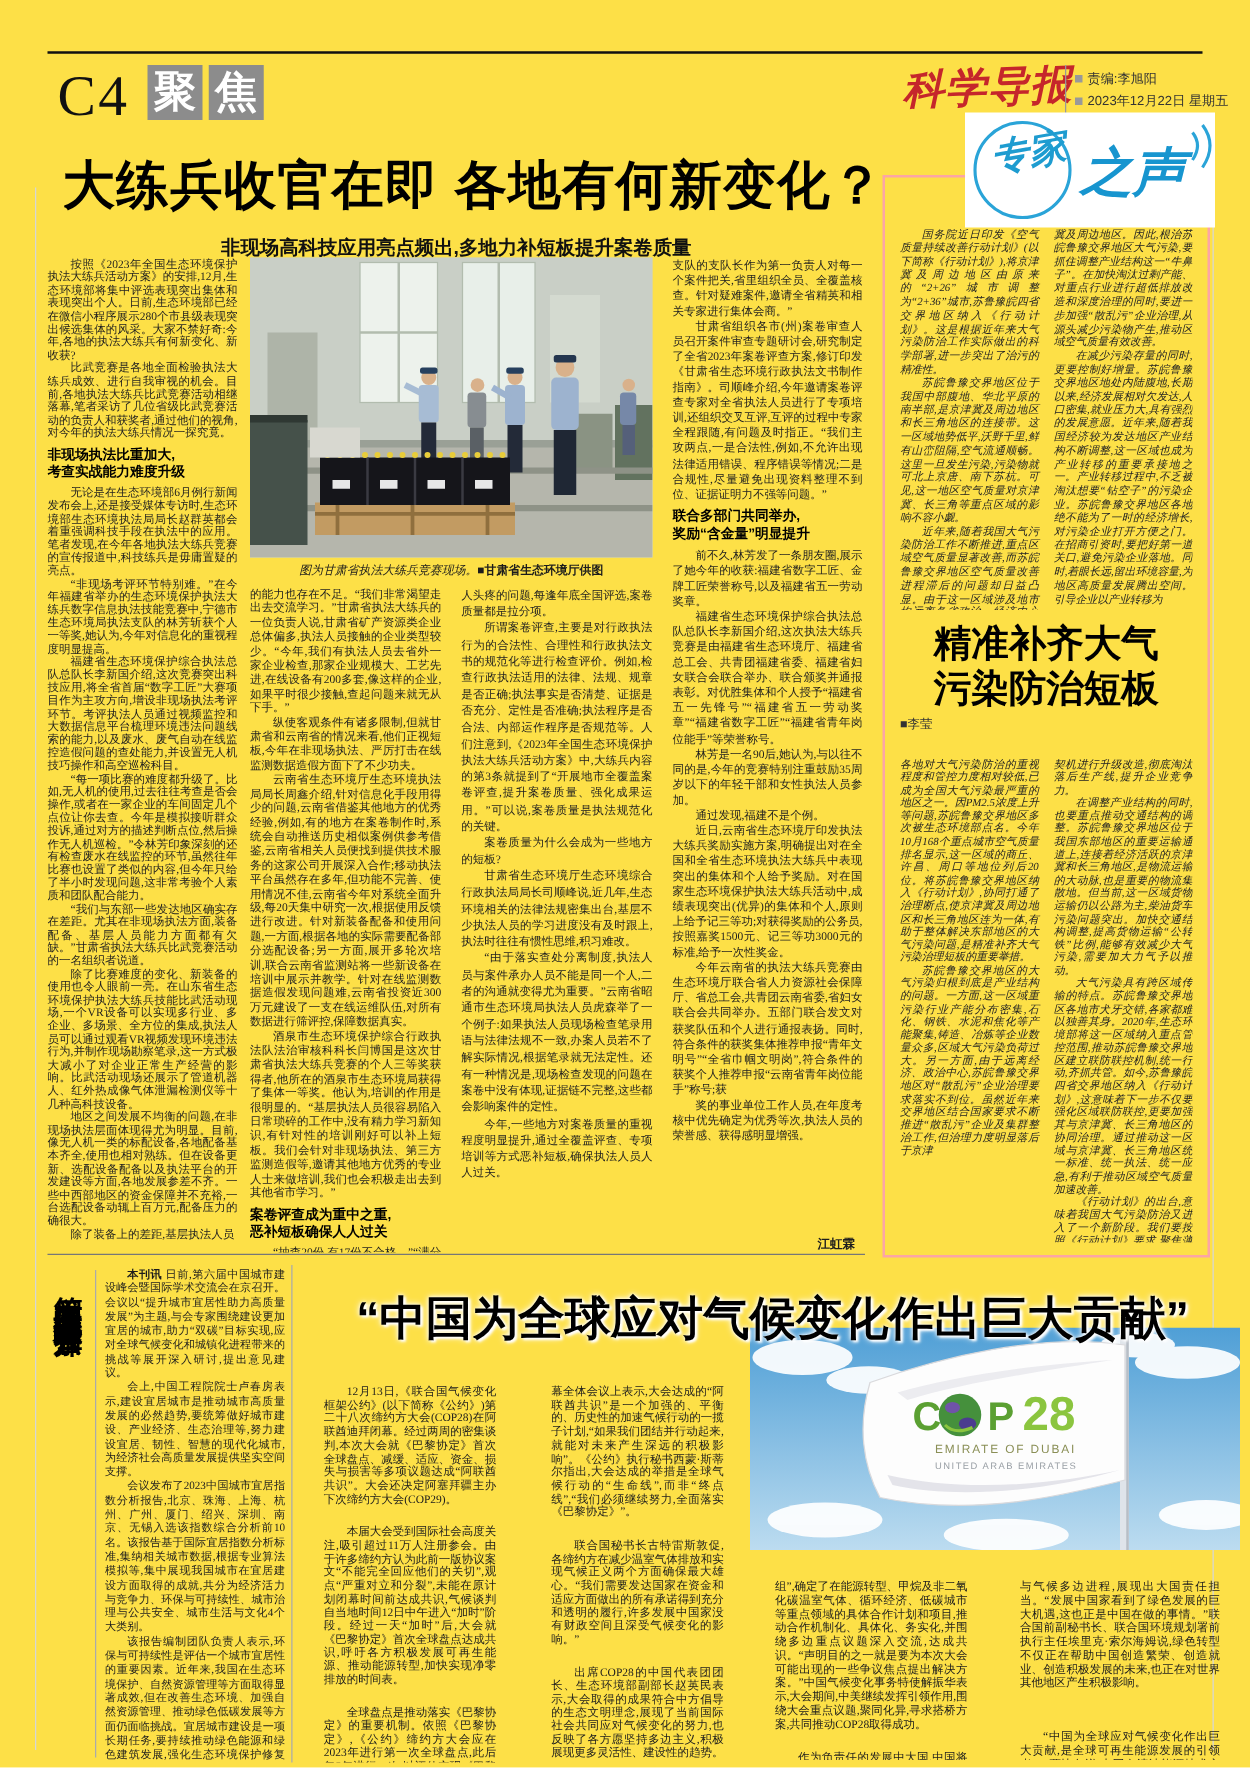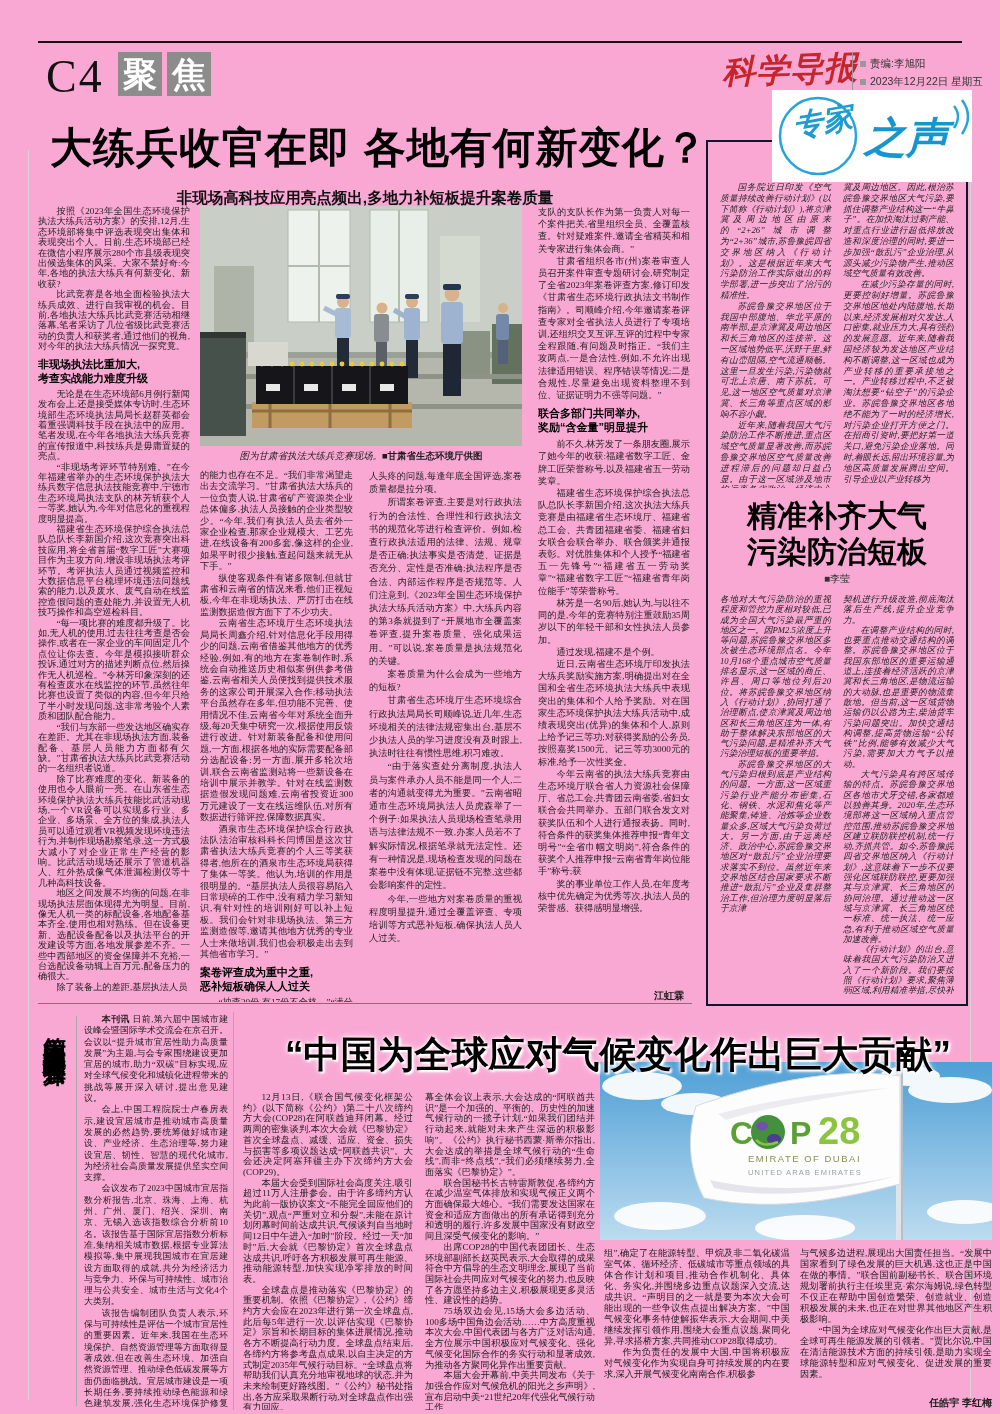--- a/index.html
+++ b/index.html
@@ -1,16 +1,16 @@
 <!DOCTYPE html>
 <html><head>
 <meta charset="utf-8">
 <style>
   html,body { margin:0; padding:0; background:#ffffff; }
-  .page { position:relative; width:1000px; height:1414px; background:#f9a8d4; overflow:hidden;
+  .page { position:relative; width:1000px; height:1414px; background:#fde047; overflow:hidden;
           font-family:"Liberation Serif","DejaVu Serif",serif; color:#1c1c1c; }
   .edge { position:absolute; width:1px; background:#d6d6d6; }
 
   
   .top-rule { position:absolute; left:38px; top:41px; width:924px; height:2px; background:#111; }
   .page-no { position:absolute; left:46px; top:50px; font-size:46px; letter-spacing:2px; color:#111; }
   .sec-blocks { position:absolute; left:118px; top:52px; display:flex; gap:5px; }
   .blk { width:44px; height:44px; background:#8c8c8c; color:#fff; font-weight:700;
          font-size:34px; line-height:44px; text-align:center; font-family:"Liberation Sans","DejaVu Sans",sans-serif; }
   .masthead { position:absolute; left:722px; top:48px; width:125px; color:#c5262b; font-weight:700;
@@ -41,33 +41,33 @@
 
   
   .photo1 { position:absolute; left:200px; top:206px; width:322px; height:240px; background:#c9cfc6; }
   .caption { position:absolute; left:200px; top:450px; width:322px; text-align:center; font-size:9.5px; }
   .caption .cap { font-style:italic; }
   .caption .credit { font-weight:700; font-family:"Liberation Sans","DejaVu Sans",sans-serif; }
 
   .mid-rule { position:absolute; left:38px; top:1003px; width:654px; height:1px; background:#777; }
 
   
-  .xbox { position:absolute; left:706px; top:140px; width:262px; height:866px; border:2px solid #0f172a;
+  .xbox { position:absolute; left:706px; top:140px; width:262px; height:866px; border:2px solid #fca5a5;
           box-sizing:border-box; padding:40px 12px 10px 12px; display:flex; flex-direction:column; }
   .xlogo { position:absolute; left:772px; top:90px; width:200px; height:92px; background:#fff; }
   .xcols { display:flex; gap:12px; overflow:hidden; }
   .xcol { flex:1; text-align:justify; font-size:8.7px; line-height:10.8px; font-style:italic; color:#222; }
   .xcol p { margin:0; text-indent:2em; }
   .xcol p.cont { text-indent:0; }
   .xa { height:306px; }
   .xb { flex:1; }
   .xb .xcol { line-height:10.3px; }
   .xhl { margin:10px 0 2px 0; text-align:center; font-size:30px; line-height:36px; font-weight:900; color:#000;
          white-space:pre-line; font-family:"Liberation Sans","DejaVu Sans",sans-serif; font-style:normal; }
-  .xby { text-align:center; font-size:10px; color:#333; margin-bottom:8px;
+  .xby { text-align:left; font-size:10px; color:#333; margin-bottom:20px;
          font-family:"Liberation Sans","DejaVu Sans",sans-serif; }
 
   
   .bl-mod { position:absolute; left:38px; top:1012px; width:190px; height:398px; }
   .v-head { position:absolute; left:0; top:6px; width:34px; height:388px; writing-mode:vertical-rl;
             text-orientation:upright; font-size:23px; line-height:34px; font-weight:700; letter-spacing:2px;
             color:#000; font-family:"Liberation Sans","DejaVu Sans",sans-serif; }
   .bl-vline { position:absolute; left:38px; top:4px; width:1px; height:390px; background:#aaa; }
   .bl-text { position:absolute; left:46px; top:2px; width:144px; height:394px; overflow:hidden;
              text-align:justify; font-size:8.9px; line-height:11.3px; }
@@ -75,21 +75,21 @@
   .bl-text p.first { text-indent:2em; }
   .bl-text .lead { font-weight:700; font-family:"Liberation Sans","DejaVu Sans",sans-serif; }
 
   .mod-vline { position:absolute; left:233px; top:1012px; width:1px; height:398px; background:#aaa; }
 
   .bm-hl { position:absolute; left:243px; top:1030px; width:750px; z-index:3; text-align:center;
            font-size:37px; font-weight:900; color:#000; white-space:nowrap;
            font-family:"Liberation Sans","DejaVu Sans",sans-serif;
            text-shadow:0 0 3px #fff, 0 0 6px #fff, 2px 2px 2px #fff; }
   .bm-col { position:absolute; overflow:hidden; text-align:justify; font-size:9.2px; line-height:10.7px; }
-  .bm-col p { margin:0; text-indent:2em; }
+  .bm-col p { margin:16px; text-indent:2em; }
   .bm-col p.cont { text-indent:0; }
   #bmA { left:243px; top:1092px; width:170px; height:318px; }
   #bmB { left:425px; top:1092px; width:170px; height:318px; }
   #bmC { left:604px; top:1248px; width:186px; height:160px; line-height:11px; }
   #bmD { left:800px; top:1248px; width:192px; height:160px; line-height:11px; display:flex; flex-direction:column; }
   .bm-sig { margin-top:auto; text-align:right; font-weight:700; font-size:10px;
             font-family:"Liberation Sans","DejaVu Sans",sans-serif; }
   .photo2 { position:absolute; left:600px; top:1062px; width:392px; height:178px; z-index:1; }
 </style>
 </head>

